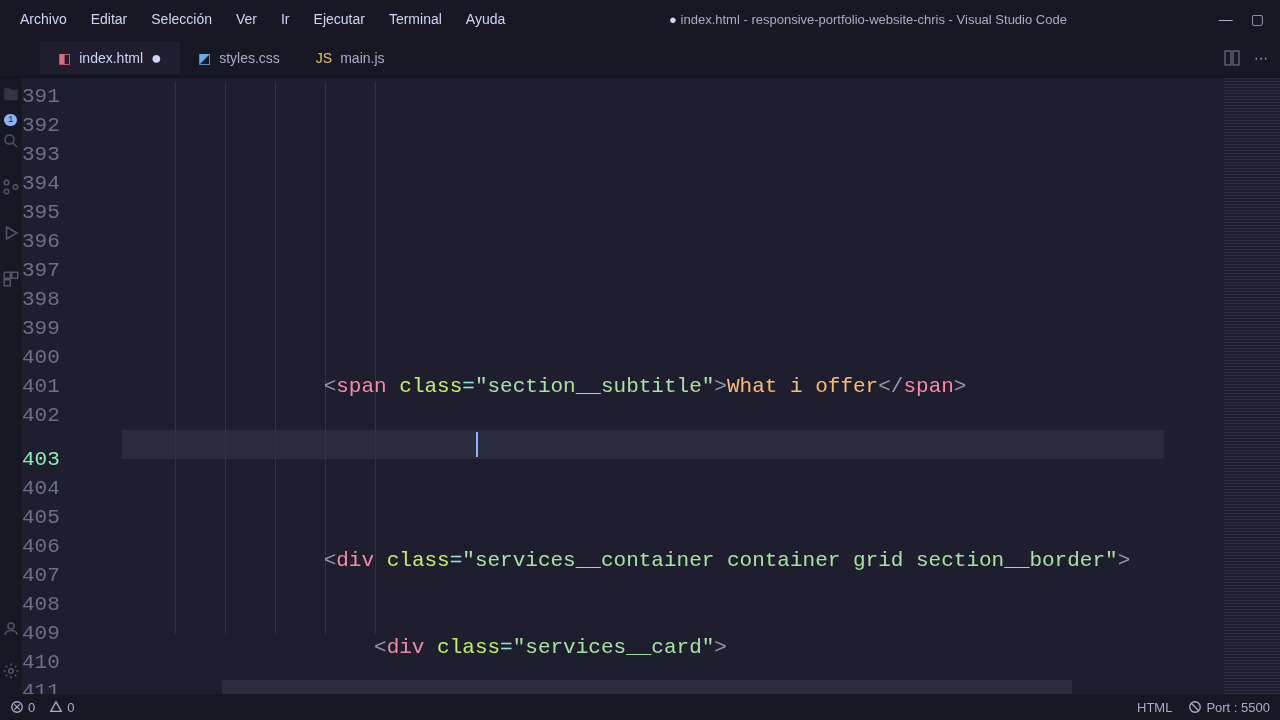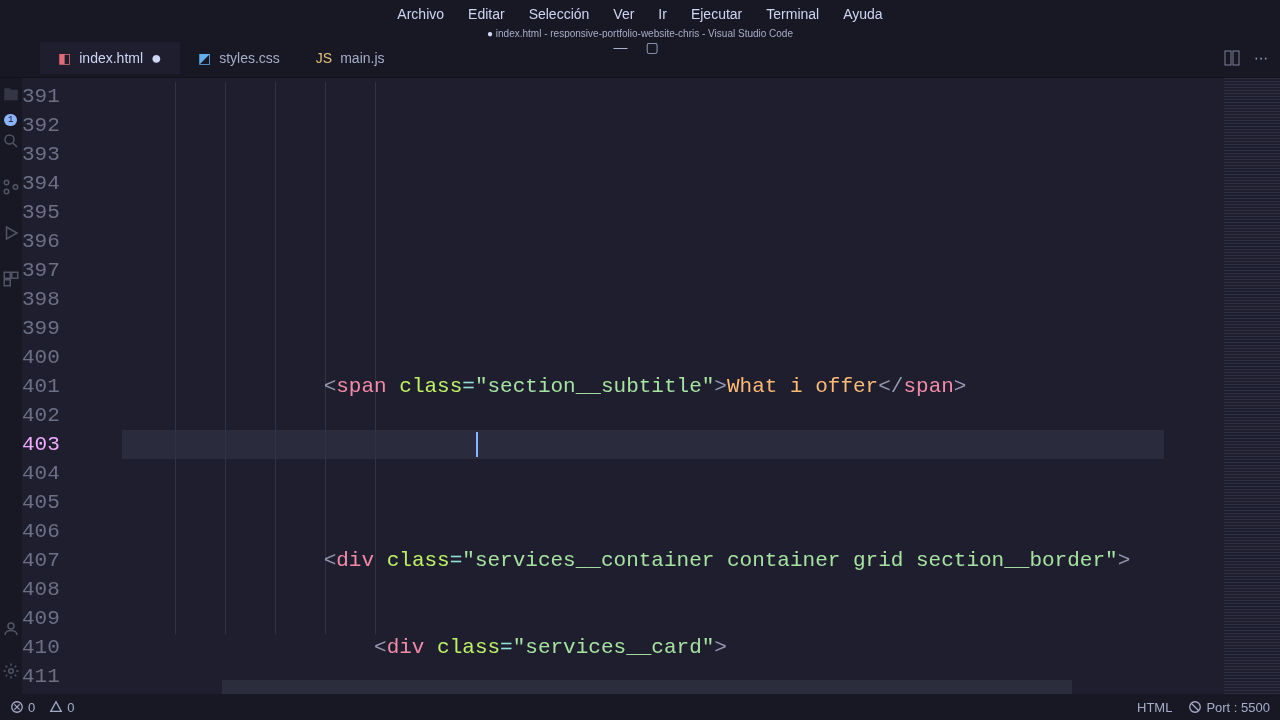--- a/index.html
+++ b/index.html
@@ -15,29 +15,28 @@
 }
 .titlebar {
   height: 38px;
   background: #181825;
   display: flex;
   align-items: center;
   padding: 0 8px;
   font-family: -apple-system, 'Segoe UI', sans-serif;
   font-size: 14px;
   color: #cdd6f4;
-  flex-direction: column;
 }
 .menu-items { display: flex; gap: 0; }
 .menu-item { padding: 6px 12px; cursor: pointer; }
 .title-center {
   flex: 1;
   text-align: center;
   color: #a6adc8;
-  font-size: 10px;
+  font-size: 13px;
 }
 .title-center::before { content: "● "; color: #cdd6f4; }
 .window-controls { display: flex; gap: 18px; padding-right: 8px; }
 .window-btn { cursor: pointer; opacity: 0.8; }
 .tabbar {
   height: 40px;
   background: #181825;
   display: flex;
   align-items: center;
   padding-left: 40px;
@@ -91,21 +90,21 @@
   width: 100px;
   text-align: left;
   padding-right: 26px;
   color: #6c7086;
   font-size: 21px;
   line-height: 29px;
   padding-top: 4px;
   user-select: none;
 }
 .gutter div { height: 29px; }
-.gutter .active-ln { color: #f0abfc; }
+.gutter .active-ln { color: #86efac; margin-top: 15px; }
 .code {
   flex: 1;
   font-size: 21px;
   line-height: 29px;
   padding-top: 4px;
   white-space: pre;
   position: relative;
 }
 .code-line { height: 29px; position: relative; }
 .current-line-hl {

